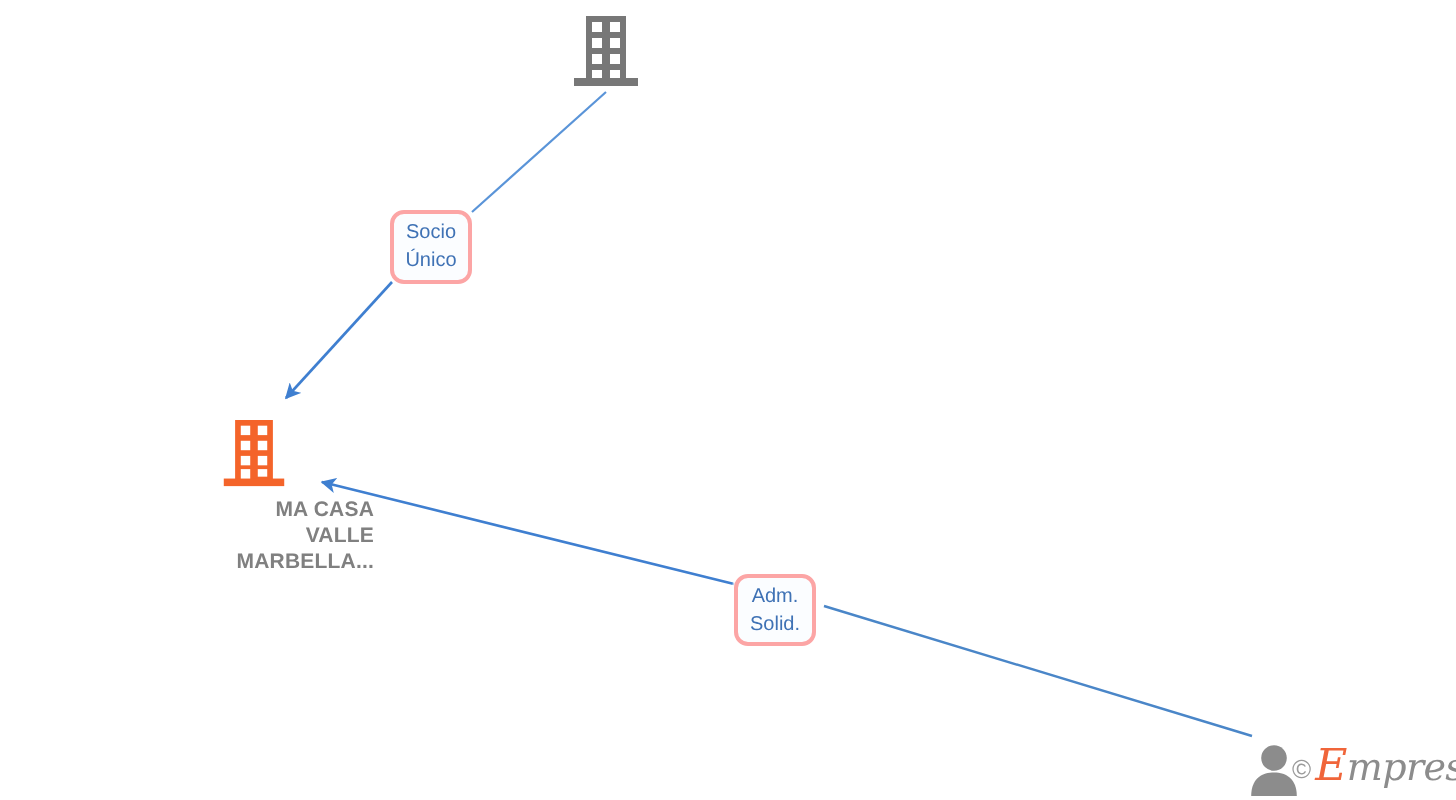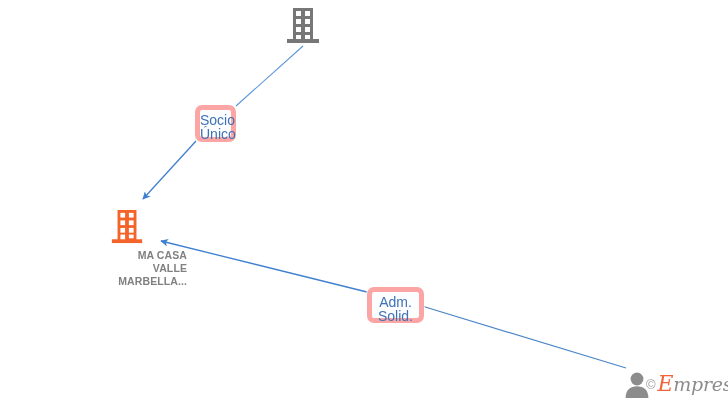--- a/index.html
+++ b/index.html
@@ -46,33 +46,33 @@
     white-space: pre-line;
   }
 
   #node-parent { left: 243px; top: 6px; }
   #node-main   { left:  67px; top: 208px; text-align: right; }
 
   
   .rel-box {
     position: absolute;
     box-sizing: border-box;
-    border: 5px solid #fca5a5;
+    border: 2px solid #fca5a5;
     border-radius: 7px;
     background: #fbfdff;
     color: #3f72b5;
-    font-size: 14px;
+    font-size: 10px;
     line-height: 14px;
     text-align: center;
     padding-top: 3px;
     white-space: pre-line;
     box-shadow: 0 0 0 1px rgba(255,255,255,0.6);
   }
   #rel-socio { left: 195px; top: 105px; width: 41px; height: 37px; }
-  #rel-adm   { left: 367px; top: 287px; width: 57px; height: 36px; }
+  #rel-adm   { left: 367px; top: 287px; width: 41px; height: 36px; }
 
   
   #watermark {
     position: absolute;
     left: 624px;
     top: 369px;
     display: flex;
     align-items: center;
     height: 30px;
   }

